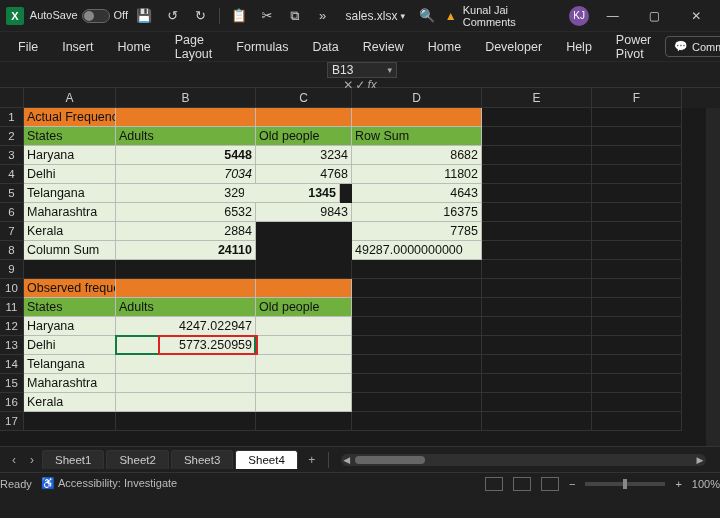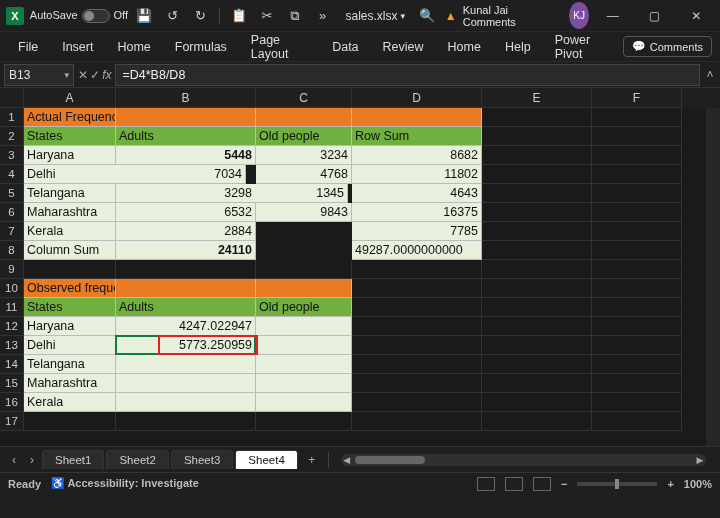--- a/index.html
+++ b/index.html
@@ -6,28 +6,28 @@
   body { background:#1f1f1f; color:#e0e0e0; width:720px; height:518px; overflow:hidden; font-size:12px; }
   .titlebar { height:32px; background:#1f1f1f; display:flex; align-items:center; padding:0 6px; gap:6px; border-bottom:1px solid #2a2a2a; }
   .xlogo { width:18px; height:18px; background:#107c41; color:#fff; display:flex; align-items:center; justify-content:center; font-weight:bold; font-size:11px; border-radius:2px; }
   .autosave { display:flex; align-items:flex-start; gap:4px; font-size:11px; }
   .toggle { width:28px; height:14px; border:1px solid #666; border-radius:7px; position:relative; background:#333; }
   .toggle::after { content:""; position:absolute; width:10px; height:10px; background:#888; border-radius:50%; top:1px; left:1px; }
   .tb-icon { width:22px; height:22px; display:flex; align-items:center; justify-content:center; color:#ccc; font-size:13px; cursor:pointer; }
   .tb-sep { width:1px; height:16px; background:#444; margin:0 2px; }
   .filename { font-size:12px; color:#ddd; margin-left:6px; display:flex; align-items:center; gap:3px; }
   .spacer { flex:1; }
-  .user-badge { width:20px; height:27px; border-radius:50%; background:#7b4fa0; color:#fff; display:flex; align-items:center; justify-content:center; font-size:10px; }
+  .user-badge { width:20px; height:20px; border-radius:50%; background:#7b4fa0; color:#fff; display:flex; align-items:center; justify-content:center; font-size:10px; }
   .warn-ic { color:#f0a020; }
   .winbtn { width:36px; height:28px; display:flex; align-items:center; justify-content:center; color:#ccc; cursor:pointer; }
   .ribbon-tabs { height:30px; display:flex; align-items:center; padding:0 8px; gap:4px; border-bottom:1px solid #2a2a2a; }
   .rtab { padding:4px 10px; font-size:12.5px; color:#ddd; cursor:pointer; }
   .rt-right { margin-left:auto; display:flex; gap:6px; align-items:center; }
   .comments-btn { border:1px solid #555; border-radius:4px; padding:3px 8px; font-size:11px; display:flex; align-items:center; gap:4px; }
-  .fx-row { height:26px; display:flex; align-items:center; border-bottom:1px solid #333; background:#1f1f1f; }
+  .fx-row { height:26px; display:flex; align-items:center; border-bottom:1px solid #333; background:#1f1f1f;flex-direction:column; }
   .namebox { width:70px; height:22px; border:1px solid #444; margin-left:4px; display:flex; align-items:center; padding:0 4px; font-size:12px; background:#2a2a2a; justify-content:space-between; }
   .nbdrop { font-size:9px; color:#aaa; }
   .fxbtns { display:flex; gap:2px; margin:0 4px; color:#aaa; font-size:12px; align-items:center; }
   .fxlabel { font-style:italic; }
   .formula-input { flex:1; height:22px; border:1px solid #444; background:#2a2a2a; padding:0 6px; font-size:12.5px; color:#eee; display:flex; align-items:center; }
   .fx-expand { width:20px; text-align:center; cursor:pointer; color:#aaa; }
   .grid-area { position:relative; height:358px; background:#1a1a1a; display:flex; }
   .colhdr-row { height:20px; display:flex; background:#1f1f1f; }
   .corner { width:24px; height:20px; background:#1f1f1f; border-right:1px solid #333; border-bottom:1px solid #333; }
   .colhdr { height:20px; border-right:1px solid #333; border-bottom:1px solid #333; display:flex; align-items:center; justify-content:center; font-size:12px; color:#ccc; }
@@ -44,21 +44,21 @@
   .red-hl { position:absolute; border:2px solid #d22; pointer-events:none; }
   .vscroll { position:absolute; right:0; top:0; width:14px; height:100%; background:#262626; }
   .sheet-tabs { height:26px; background:#1f1f1f; border-top:1px solid #333; display:flex; align-items:center; padding:0 6px; gap:2px; }
   .nav-arr { width:16px; color:#aaa; text-align:center; cursor:pointer; font-size:12px; }
   .stab { padding:3px 12px; font-size:11.5px; color:#ccc; background:#2c2c2c; border:1px solid #333; border-bottom:none; cursor:pointer; border-radius:3px 3px 0 0; }
   .stab.active { background:#fff; color:#111; }
   .addtab { width:24px; text-align:center; color:#aaa; cursor:pointer; }
   .hscroll-cont { flex:1; height:12px; background:#303030; margin:0 8px; border-radius:6px; position:relative; display:flex; align-items:center; }
   .hscroll-l, .hscroll-r { width:12px; color:#aaa; font-size:9px; text-align:center; }
   .hscroll-thumb { position:absolute; left:14px; width:70px; height:8px; background:#666; border-radius:4px; }
-  .status { height:22px; background:#1f1f1f; border-top:1px solid #333; display:flex; align-items:center; padding:0 8px; gap:10px; font-size:11px; color:#bbb;font-weight:bold; }
+  .status { height:22px; background:#1f1f1f; border-top:1px solid #333; display:flex; align-items:center; padding:0 0; gap:10px; font-size:11px; color:#bbb; }
   .status .spacer { flex:1; }
   .view-ic { width:18px; height:14px; border:1px solid #666; }
   .zoom-slider { width:80px; height:4px; background:#444; position:relative; }
   .zoom-slider::after { content:""; position:absolute; left:38px; top:-3px; width:4px; height:10px; background:#888; }
 </style>
 </head>
 <body>
 
 <div class="titlebar">
   <div class="xlogo">X</div>
@@ -86,25 +86,26 @@
   <div class="user-badge">KJ</div>
   <div class="winbtn">—</div>
   <div class="winbtn">▢</div>
   <div class="winbtn">✕</div>
 </div>
 
 <div class="ribbon-tabs">
   <div class="rtab">File</div>
   <div class="rtab">Insert</div>
   <div class="rtab">Home</div>
+  <div class="rtab">Page Layout</div>
   <div class="rtab">Formulas</div>
-  <div class="rtab">Page Layout</div>
   <div class="rtab">Data</div>
   <div class="rtab">Review</div>
   <div class="rtab">Home</div>
+  <div class="rtab">Developer</div>
   <div class="rtab">Help</div>
   <div class="rtab">Power Pivot</div>
   <div class="rt-right">
     <div class="comments-btn">
       <span>💬</span>
       <span>Comments</span>
     </div>
 
   </div>
 </div>
@@ -213,26 +214,26 @@
           <div class="cell hdr-orange" style="left: 328px; top: 0px; width: 130px;"></div>
           <div class="cell hdr-green" style="left: 0px; top: 19px; width: 92px;">States</div>
           <div class="cell hdr-green" style="left: 92px; top: 19px; width: 140px;">Adults</div>
           <div class="cell hdr-green" style="left: 232px; top: 19px; width: 96px;">Old people</div>
           <div class="cell hdr-green" style="left: 328px; top: 19px; width: 130px;">Row Sum</div>
           <div class="cell body-green" style="left: 0px; top: 38px; width: 92px;">Haryana</div>
           <div class="cell body-green right" style="left: 92px; top: 38px; width: 140px; font-weight: bold;">5448</div>
           <div class="cell body-green right" style="left: 232px; top: 38px; width: 96px;">3234</div>
           <div class="cell body-green right" style="left: 328px; top: 38px; width: 130px;">8682</div>
           <div class="cell body-green" style="left: 0px; top: 57px; width: 92px;">Delhi</div>
-          <div class="cell body-green right" style="left: 82px; top: 57px; width: 140px;">7034</div>
+          <div class="cell body-green right" style="left: 92px; top: 57px; width: 140px; font-style: italic;">7034</div>
           <div class="cell body-green right" style="left: 232px; top: 57px; width: 96px;">4768</div>
           <div class="cell body-green right" style="left: 328px; top: 57px; width: 130px;">11802</div>
           <div class="cell body-green" style="left: 0px; top: 76px; width: 92px;">Telangana</div>
           <div class="cell body-green right" style="left: 92px; top: 76px; width: 140px;">3298</div>
-          <div class="cell body-green right" style="left: 228px; top: 76px; width: 96px;">1345</div>
+          <div class="cell body-green right" style="left: 220px; top: 76px; width: 96px; font-weight: bold;">1345</div>
           <div class="cell body-green right" style="left: 328px; top: 76px; width: 130px;">4643</div>
           <div class="cell body-green" style="left: 0px; top: 95px; width: 92px;">Maharashtra</div>
           <div class="cell body-green right" style="left: 92px; top: 95px; width: 140px;">6532</div>
           <div class="cell body-green right" style="left: 232px; top: 95px; width: 96px;">9843</div>
           <div class="cell body-green right" style="left: 328px; top: 95px; width: 130px;">16375</div>
           <div class="cell body-green" style="left: 0px; top: 114px; width: 92px;">Kerala</div>
           <div class="cell body-green right" style="left: 92px; top: 114px; width: 140px;">2884</div>
           <div class="cell body-green right" style="left: 328px; top: 114px; width: 130px;">7785</div>
           <div class="cell body-green" style="left: 0px; top: 133px; width: 92px;">Column Sum</div>
           <div class="cell body-green right" style="left: 92px; top: 133px; width: 140px; font-weight: bold;">24110</div>

